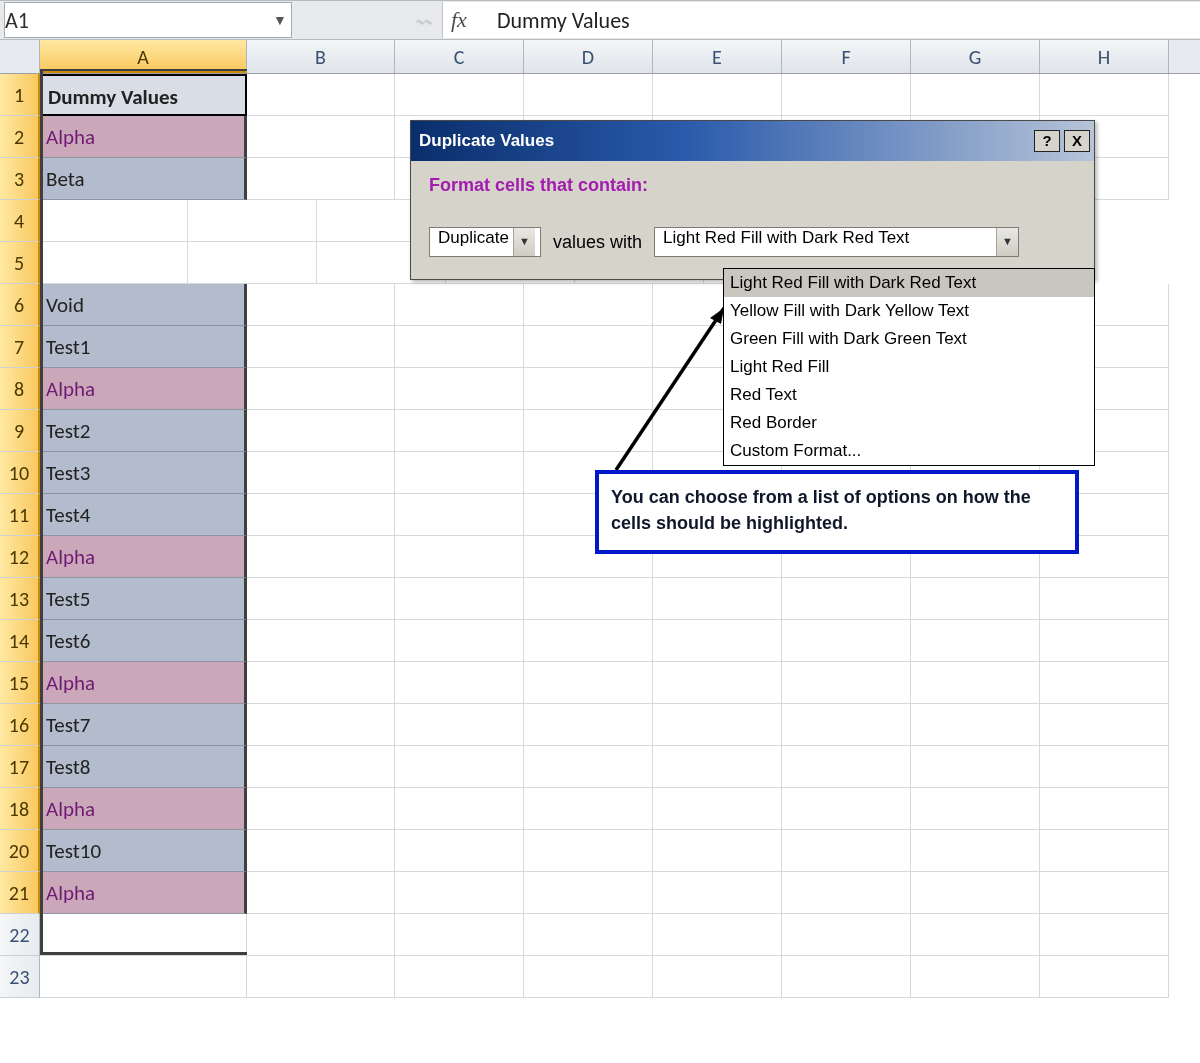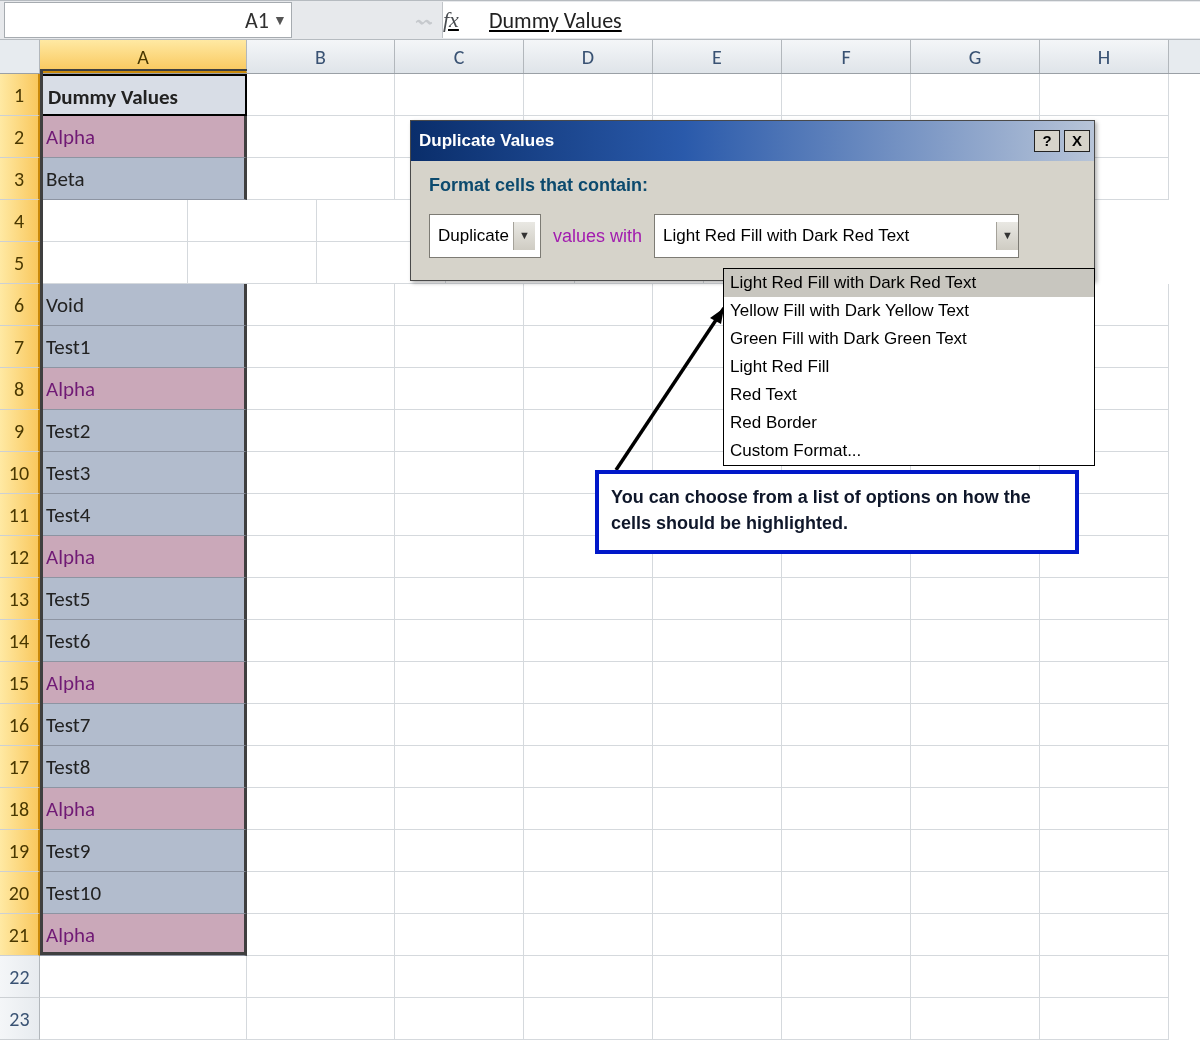--- a/index.html
+++ b/index.html
@@ -27,21 +27,21 @@
     display: flex;
     align-items: center;
     width: 288px;
     height: 36px;
     background: #fff;
     border: 1px solid #a6abb0;
     margin-left: 4px;
   }
   .name-box {
     flex: 1;
-    text-align: right;
+    text-align: left;
     font-size: 22px;
     color: #303030;
   }
   .name-box-arrow {
     width: 22px;
     text-align: center;
     color: #555;
     font-size: 14px;
   }
   .fn-icons {
@@ -67,21 +67,21 @@
     flex: 3;
     padding-left: 6px;
   }
   .formula-value-wrap {
     background: #fff;
     flex: 2.5;
     height: 36px;
     border-left: 1px solid #c0c4c8;
     display: flex;
     align-items: center;
-    text-decoration: underline;
+    padding-left: 8px;
   }
 
   
   .col-headers {
     display: flex;
     height: 34px;
     background: #e7ebef;
     border-bottom: 1px solid #9aa0a6;
   }
   .corner {
@@ -223,55 +223,54 @@
     font-family: Tahoma, Arial, sans-serif;
     cursor: pointer;
   }
   .dlg-body {
     padding: 14px 18px 22px 18px;
   }
   .dlg-heading {
     font-weight: bold;
     font-family: Tahoma, Arial, sans-serif;
     font-size: 18px;
-    color: #0c4a6e;
-    margin-bottom: 18px;
+    color: #a21caf;
+    margin-bottom: 31px;
   }
   .dlg-row {
     display: flex;
     align-items: center;
     gap: 12px;
   }
   .combo {
     display: inline-flex;
-    align-items: center;
     background: #fff;
     border: 1px solid #7d7b74;
-    height: 44px;
+    height: 30px;
     font-size: 17px;
     font-family: Tahoma, Arial, sans-serif;
     padding-left: 4px;
   }
   .combo .cb-text { padding: 0 4px; }
   .combo .cb-arrow {
     width: 22px;
     height: 28px;
     background: linear-gradient(#e9e8e3,#cfccc3);
     border-left: 1px solid #a5a29a;
     text-align: center;
     line-height: 26px;
     font-size: 11px;
     color: #333;
   }
   .combo.big { width: 365px; }
   .combo.small { width: 112px; }
   .lbl {
     font-size: 18px;
     font-family: Tahoma, Arial, sans-serif;
-    color: #a21caf;
+    color: #000000;
   }
 
   
   .dropdown-list {
     position: absolute;
     left: 723px;
     top: 268px;
     width: 372px;
     background: #fff;
     border: 1px solid #000;
@@ -524,31 +523,20 @@
       <div class="cell colC"></div>
       <div class="cell colD"></div>
       <div class="cell colE"></div>
       <div class="cell colF"></div>
       <div class="cell colG"></div>
       <div class="cell colH"></div>
     </div>
     <div class="row">
       <div class="row-head selected">18</div>
       <div class="cell colA selcol dup">Alpha</div>
-      <div class="cell colB"></div>
-      <div class="cell colC"></div>
-      <div class="cell colD"></div>
-      <div class="cell colE"></div>
-      <div class="cell colF"></div>
-      <div class="cell colG"></div>
-      <div class="cell colH"></div>
-    </div>
-    <div class="row">
-      <div class="row-head selected">19</div>
-      <div class="cell colA selcol">Test9</div>
       <div class="cell colB"></div>
       <div class="cell colC"></div>
       <div class="cell colD"></div>
       <div class="cell colE"></div>
       <div class="cell colF"></div>
       <div class="cell colG"></div>
       <div class="cell colH"></div>
     </div>
     <div class="row">
       <div class="row-head selected">20</div>

